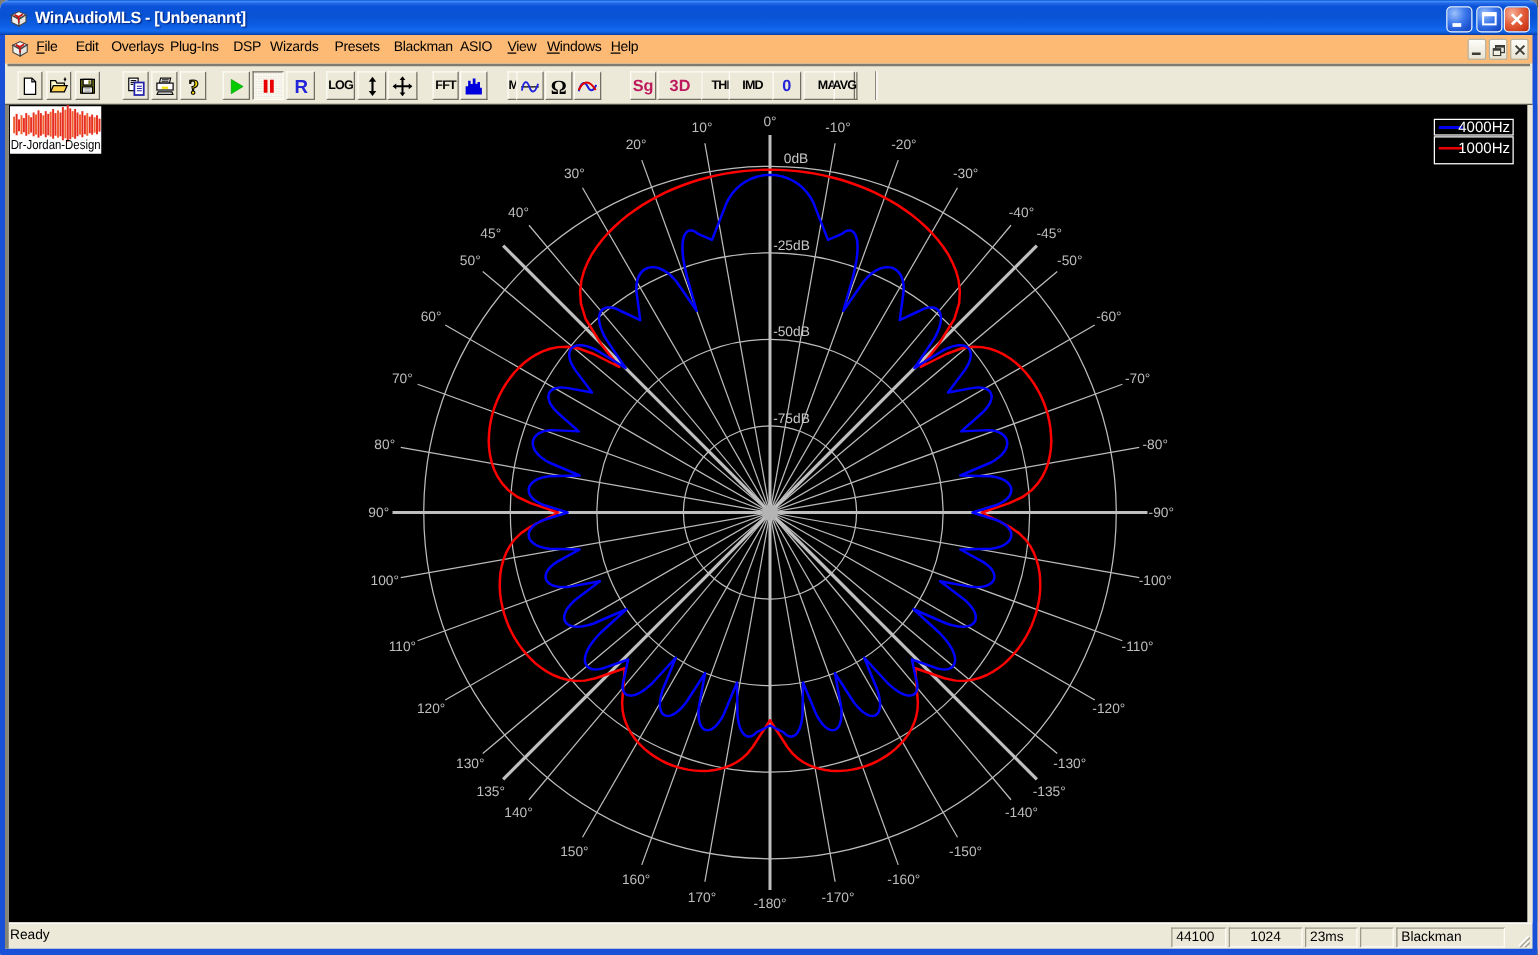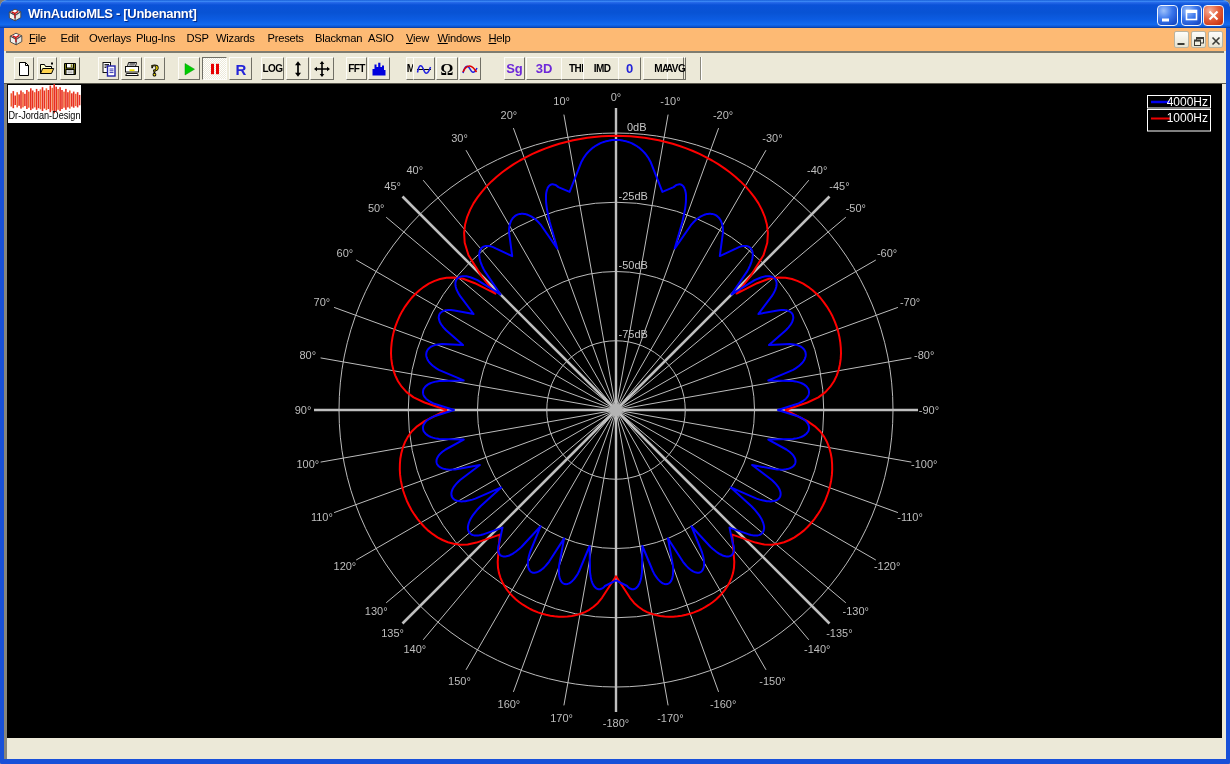--- a/index.html
+++ b/index.html
@@ -20,21 +20,21 @@
 .mdib { position:absolute; top:3px; width:15px; height:17px; background:linear-gradient(180deg,#fdfdfa,#e6e3d2);
   border:1px solid #b8b4a2; border-radius:2px; text-align:center; color:#3c3c36; }
 .toolbar { position:absolute; left:0px; top:51px; width:1230px; height:33px; background:#ece9d8; }
 .tbgroove { position:absolute; left:6px; top:0px; width:1218px; height:2px; background:#7e7c70; }
 .tbtn { position:absolute; top:6px; height:23px; background:#ece9d8;
   border:1px solid; border-color:#fdfcf7 #706f65 #706f65 #fdfcf7;
   display:flex; align-items:center; justify-content:center; }
 .tbtn.pressed { border-color:#706f65 #fdfcf7 #fdfcf7 #706f65;
   background:conic-gradient(#fff 25%,#ece9d8 0 50%,#fff 0 75%,#ece9d8 0) 0 0/2px 2px; }
 .t8 { font-size:10px; font-weight:bold; color:#000; letter-spacing:-0.6px; }
-.t12 { font-size:13px; font-weight:bold; color:#6d28d9; }
+.t12 { font-size:13px; font-weight:bold; color:#be185d; }
 .client { position:absolute; left:7px; top:84px; width:1215px; height:654px; background:#000; }
 .statusbar { position:absolute; left:0px; top:738px; width:1230px; height:21px;
   background:#ece9d8; border-top:1px solid #fff; font-size:11px; }
 .panel { position:absolute; top:3px; height:16px; border:1px solid;
   border-color:#9d9a8b #fdfcf7 #fdfcf7 #9d9a8b; line-height:14px; }
 .bordL { position:absolute; left:0; top:28px; width:4px; height:736px; background:#1850d8; }
 .bordR { position:absolute; right:0; top:28px; width:4px; height:736px; background:#1850d8; }
 .bordB { position:absolute; left:0; top:759px; width:1230px; height:5px; background:#1850d8; }
 .edgeL { position:absolute; left:4px; top:84px; width:3px; height:675px; background:#87857a; }
 .edgeR { position:absolute; left:1222px; top:84px; width:4px; height:654px; background:#ece9d8; }
@@ -376,17 +376,34 @@
             <rect x="62.0" y="7.3" width="1.6" height="13.3" fill="#e83020"></rect>
             <rect x="63.9" y="5.6" width="1.6" height="16.1" fill="#e83020"></rect>
             <rect x="65.9" y="7.8" width="1.6" height="12.3" fill="#f06030"></rect>
             <rect x="67.8" y="6.2" width="1.6" height="15.2" fill="#e83020"></rect>
             <rect x="69.8" y="8.9" width="1.6" height="10.4" fill="#e83020"></rect>
           </g>
           <text x="0.5" y="34" font-size="10.5" fill="#000" textLength="72" lengthAdjust="spacingAndGlyphs" font-family="Liberation Sans, sans-serif">Dr-Jordan-Design</text>
         </g>
 </svg>
     </div>
+  <div class="statusbar">
+    <span style="position:absolute;left:8px;top:3px">Ready</span>
+    <div class="panel" style="left:937px;width:44px;padding-left:3px">44100</div>
+    <div class="panel" style="left:983px;width:59px;text-align:center">1024</div>
+    <div class="panel" style="left:1044px;width:42px;padding-left:3px">23ms</div>
+    <div class="panel" style="left:1088px;width:27px"></div>
+    <div class="panel" style="left:1117px;width:87px;padding-left:3px">Blackman</div>
+    <span style="position:absolute;left:1212px;top:7px"><svg width="12" height="12" viewBox="0 0 12 12">
+          <g stroke-width="1.4">
+            <path d="M11 3L3 11" stroke="#fff"></path>
+            <path d="M12 4L4 12" stroke="#aca899"></path>
+            <path d="M11 7L7 11" stroke="#fff"></path>
+            <path d="M12 8L8 12" stroke="#aca899"></path>
+            <path d="M11 11l-1 1" stroke="#fff"></path>
+          </g>
+        </svg></span>
+  </div>
   <div class="bordL"></div>
     <div class="bordR"></div>
     <div class="bordB"></div>
   <div class="edgeL"></div>
     <div class="edgeR"></div>
 </div>
 </body></html>

